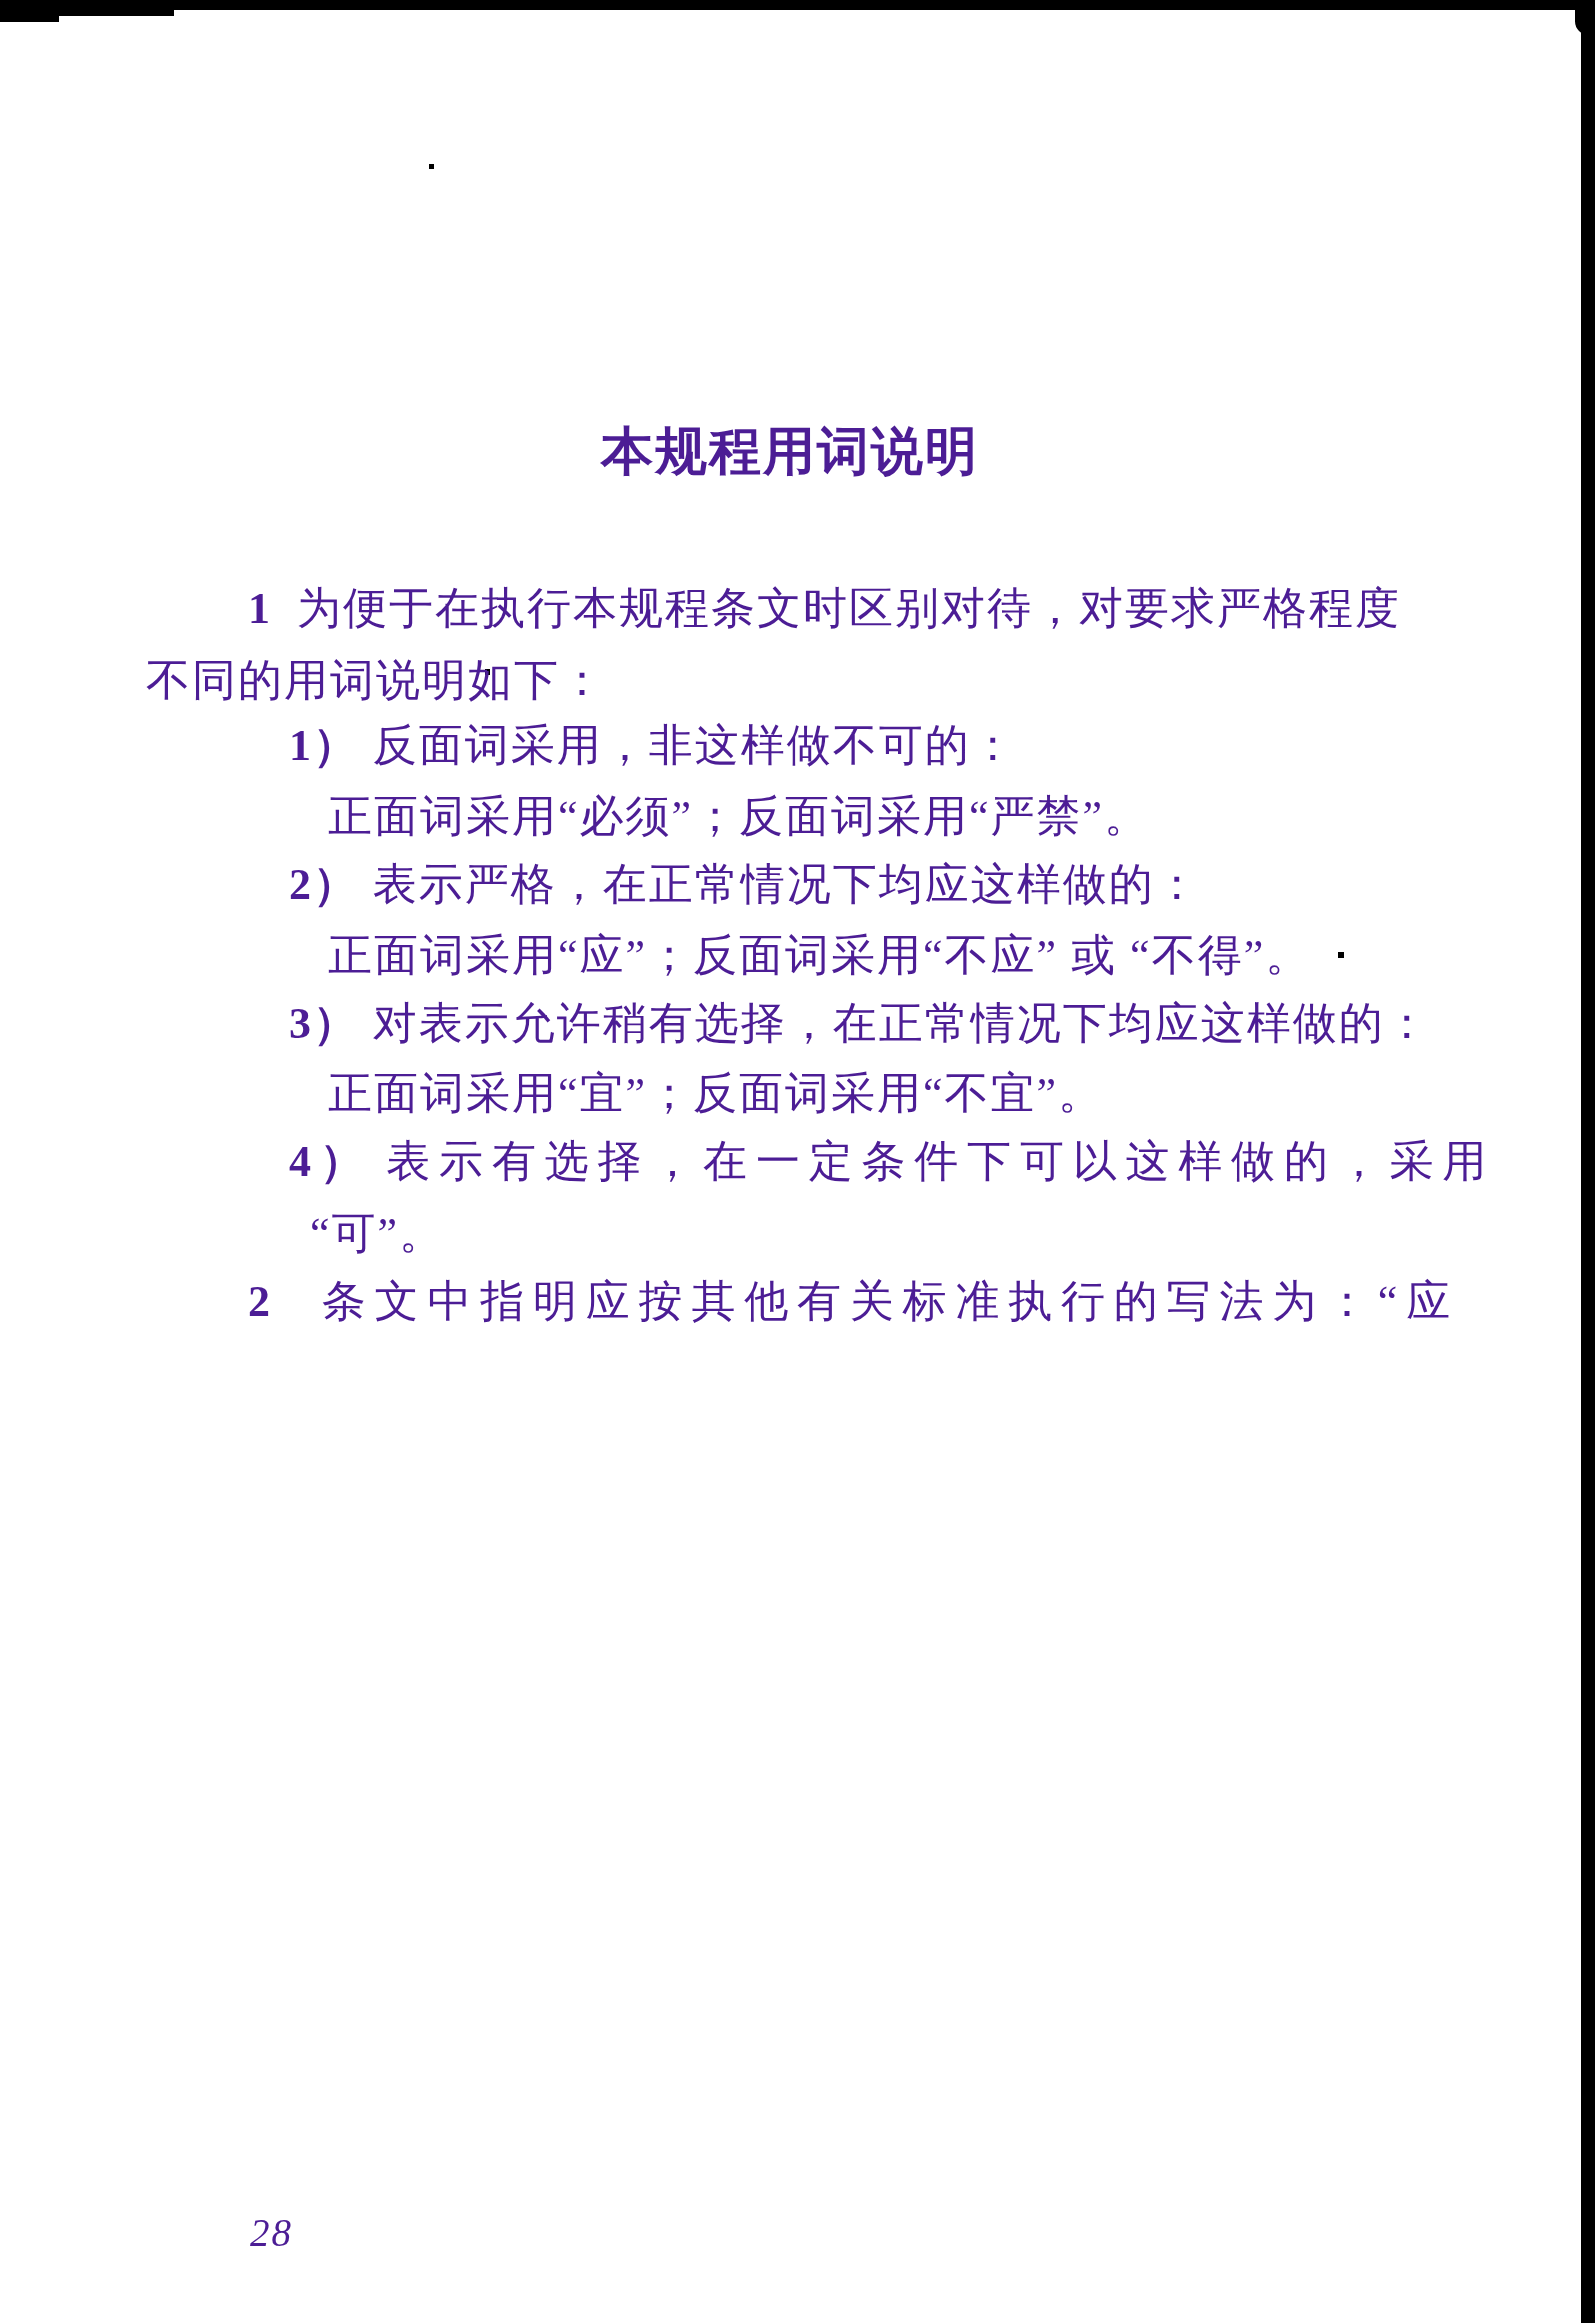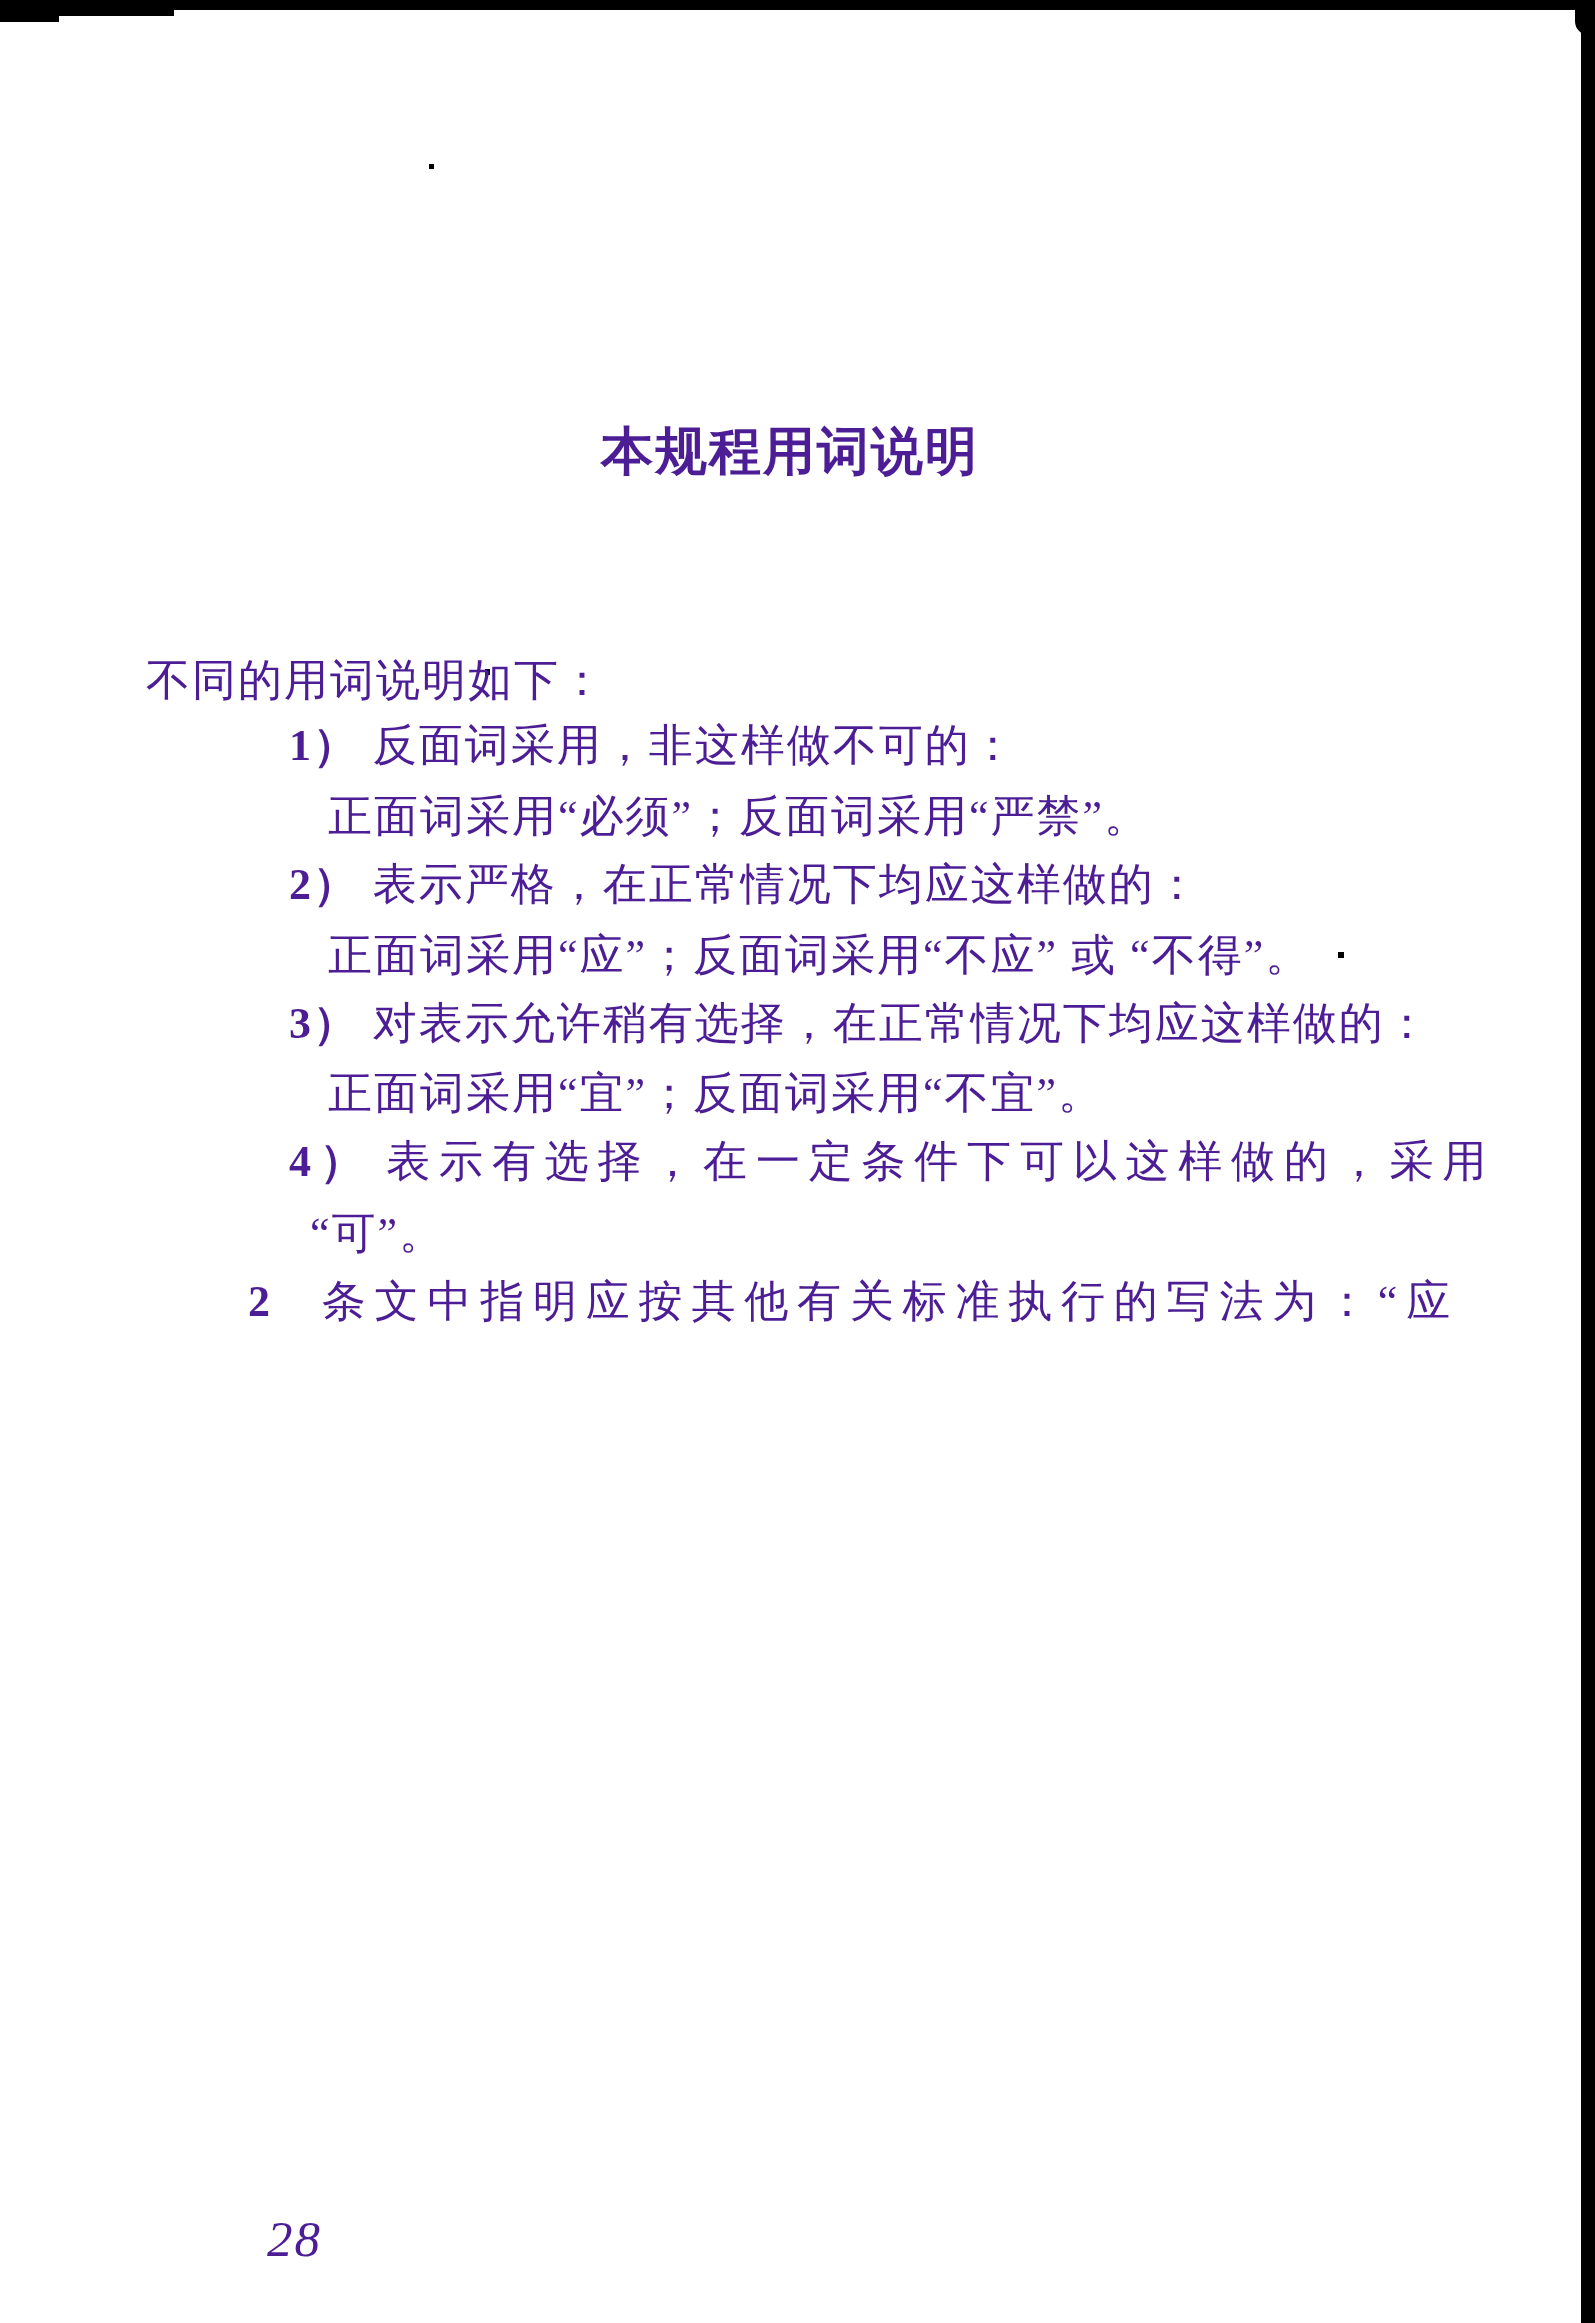--- a/index.html
+++ b/index.html
@@ -60,42 +60,45 @@
   .l9  { top: 1199px; padding-left: 164px; }
   .l10 { top: 1267px; padding-left: 102px; letter-spacing: 8.8px; }
   .l11 { top: 1338px; padding-left: 0; }
 
   .num-gap-item   { margin-right: 13.7px; }
   .num-gap-p1     { margin-right: 25px; }
   .num-gap-p2     { margin-right: 43px; }
 
   .pageno {
     position: absolute;
-    left: 267px; top: 2210px;
-    font-size: 51px;
+    left: 250px; top: 2210px;
+    font-size: 39px;
     font-style: italic;
     letter-spacing: 2px;
   }
 </style>
 </head>
 <body>
 
 <div class="page">
 
   <div class="artifact a-top-band"></div>
   <div class="artifact a-top-left"></div>
   <div class="artifact a-top-left2"></div>
   <div class="artifact a-right-strip"></div>
   <div class="artifact a-right-wedge"></div>
   <div class="artifact a-speck1"></div>
   <div class="artifact a-speck2"></div>
   <div class="artifact a-speck3"></div>
 
   <div class="title">本规程用词说明</div>
 
+  <div class="line l0">
+    <span class="num num-gap-p1">1</span><span>为便于在执行本规程条文时区别对待，对要求严格程度</span>
+  </div>
 
   <div class="line l1">
     <span>不同的用词说明如下：</span>
   </div>
 
   <div class="line l2">
     <span class="num num-gap-item">1）</span><span>反面词采用，非这样做不可的：</span>
   </div>
 
   <div class="line l3">

